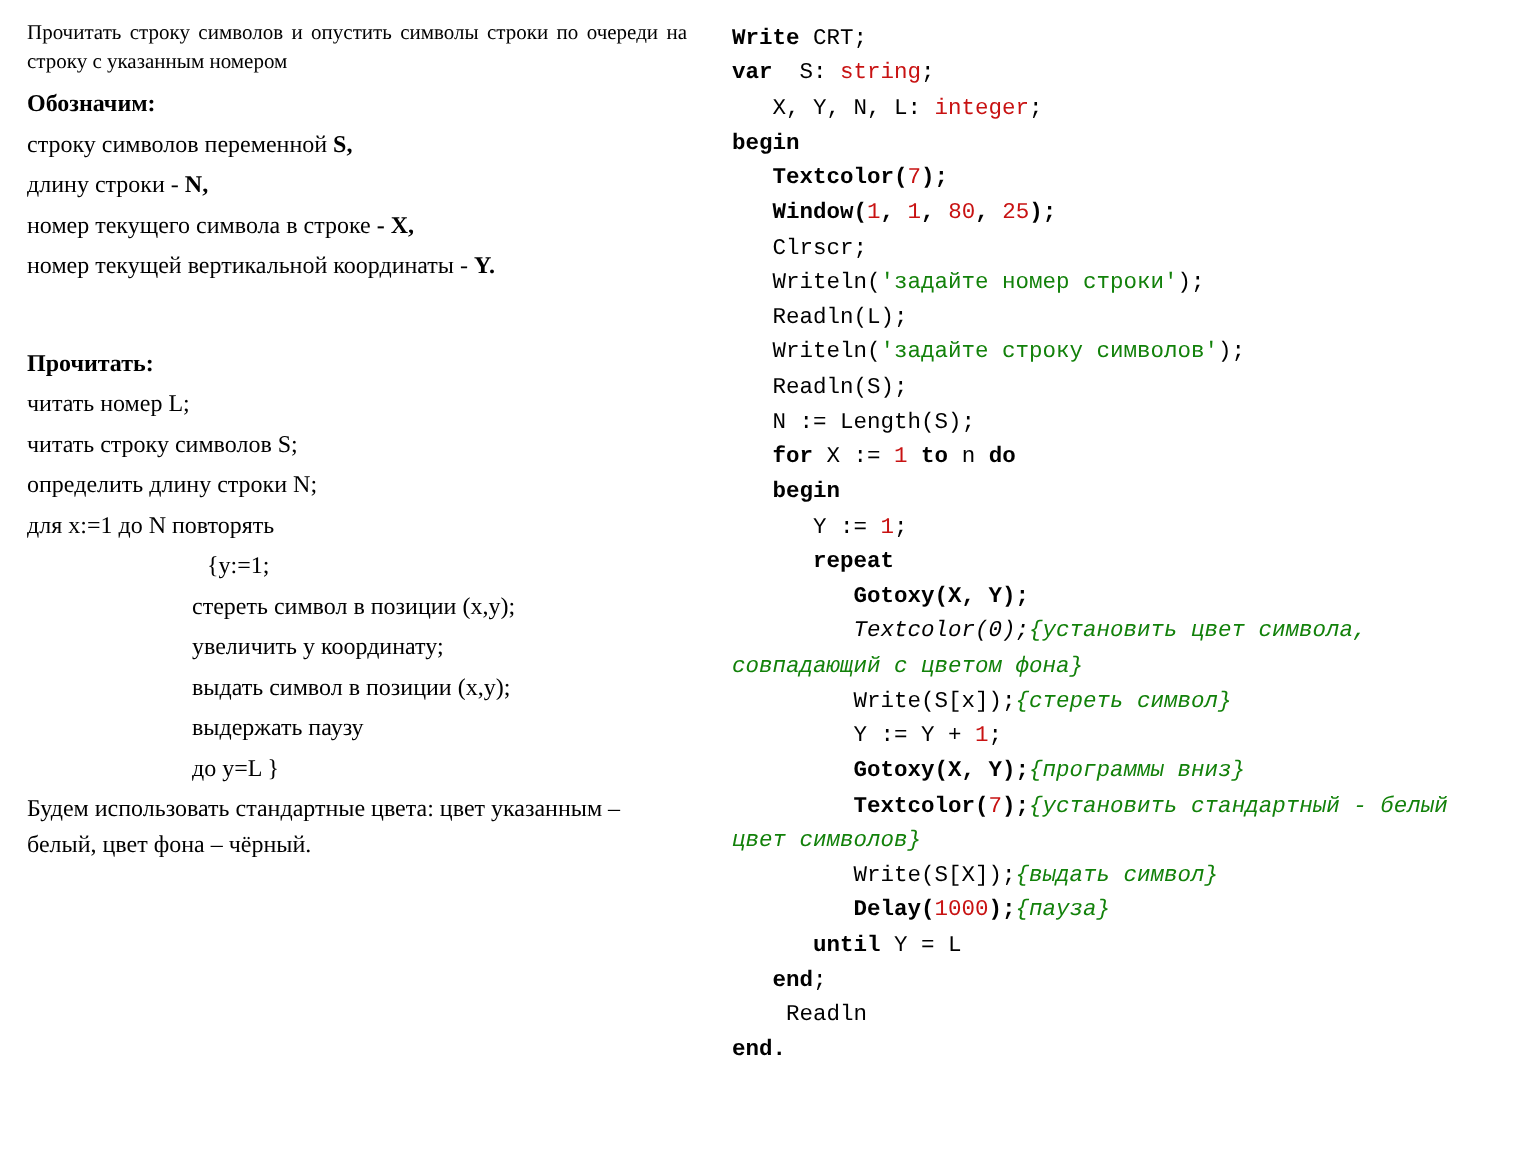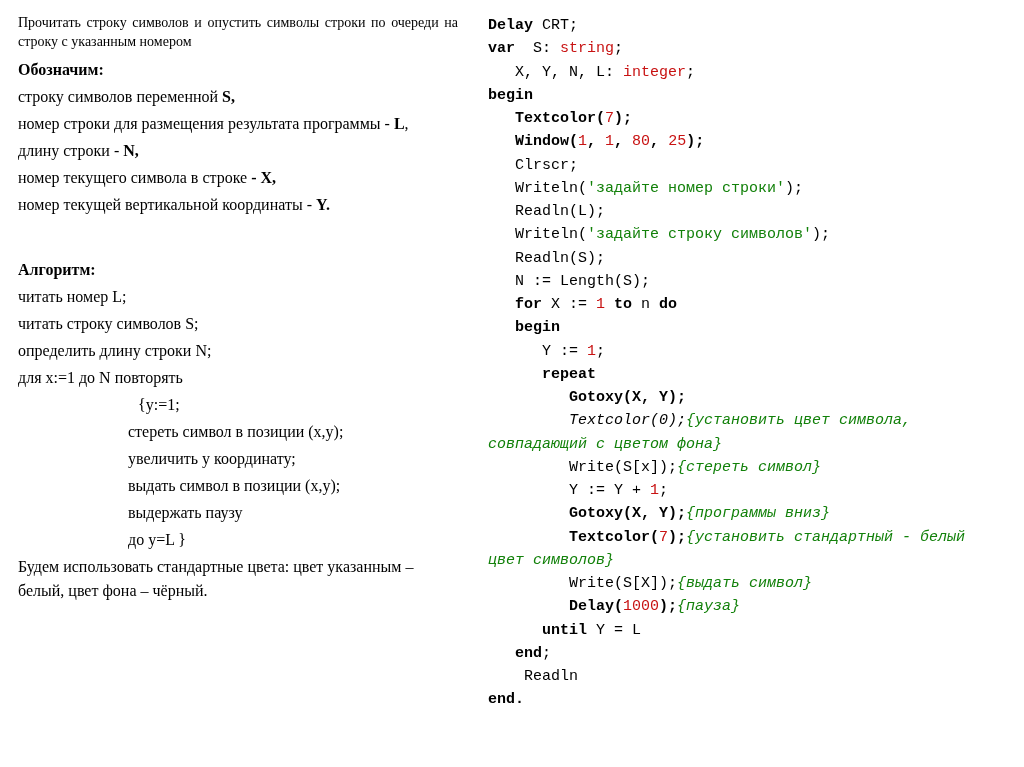--- a/index.html
+++ b/index.html
@@ -56,43 +56,42 @@
 </head>
 <body>
 
 <div class="page">
 
   <div class="left">
     <h1 class="title">Прочитать строку символов и опустить символы строки по очереди на строку с указанным номером</h1>
 
     <div class="sub">Обозначим:</div>
     <div class="para"><span>строку символов переменной </span><b>S,</b></div>
-    <div class="para"><span>номер строки для размещения результата программы - </span><b>L</b><span>,</span></div>
     <div class="para"><span>длину строки - </span><b>N,</b></div>
     <div class="para"><span>номер текущего символа в строке </span><b>- X,</b></div>
     <div class="para"><span> номер текущей вертикальной координаты - </span><b>Y.</b></div>
 
     <div style="height:36px"></div>
 
-    <div class="sub">Алгоритм:</div>
+    <div class="sub">Прочитать:</div>
     <div class="para">читать номер L;</div>
     <div class="para">читать строку символов S;</div>
     <div class="para"> определить длину строки N;</div>
     <div class="para"> для x:=1 до N повторять</div>
     <div class="para indent1">{y:=1;</div>
     <div class="para indent2">стереть символ в позиции (x,y);</div>
     <div class="para indent2">увеличить y координату;</div>
     <div class="para indent2">выдать символ в позиции (x,y);</div>
     <div class="para indent2">выдержать паузу</div>
     <div class="para indent2">до y=L }</div>
     <div class="para">Будем использовать стандартные цвета: цвет указанным – белый, цвет фона – чёрный.</div>
   </div>
 
   <div class="right">
-    <div class="cline"><span class="kw">Delay</span><span> CRT;</span></div>
+    <div class="cline"><span class="kw">Write</span><span> CRT;</span></div>
 
     <div class="cline"><span class="kw">var</span><span>  S: </span><span class="type">string</span><span>;</span></div>
 
     <div class="cline"><span>   X, Y, N, L: </span><span class="type">integer</span><span>;</span></div>
 
     <div class="cline"><span class="kw">begin</span></div>
 
     <div class="cline"><span class="kw">   Textcolor(</span><span class="num">7</span><span class="kw">);</span></div>
 
     <div class="cline"><span class="kw">   Window(</span><span class="num">1</span><span class="kw">, </span><span class="num">1</span><span class="kw">, </span><span class="num">80</span><span class="kw">, </span><span class="num">25</span><span class="kw">);</span></div>

